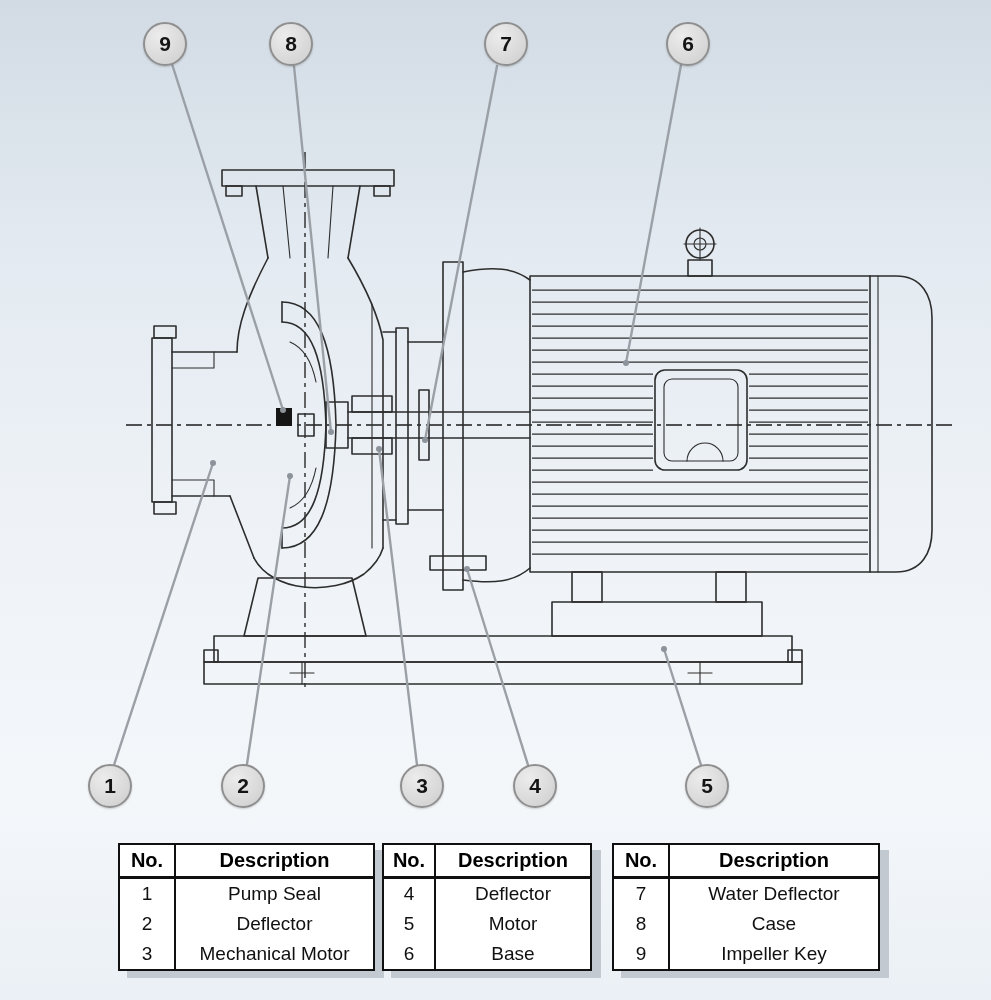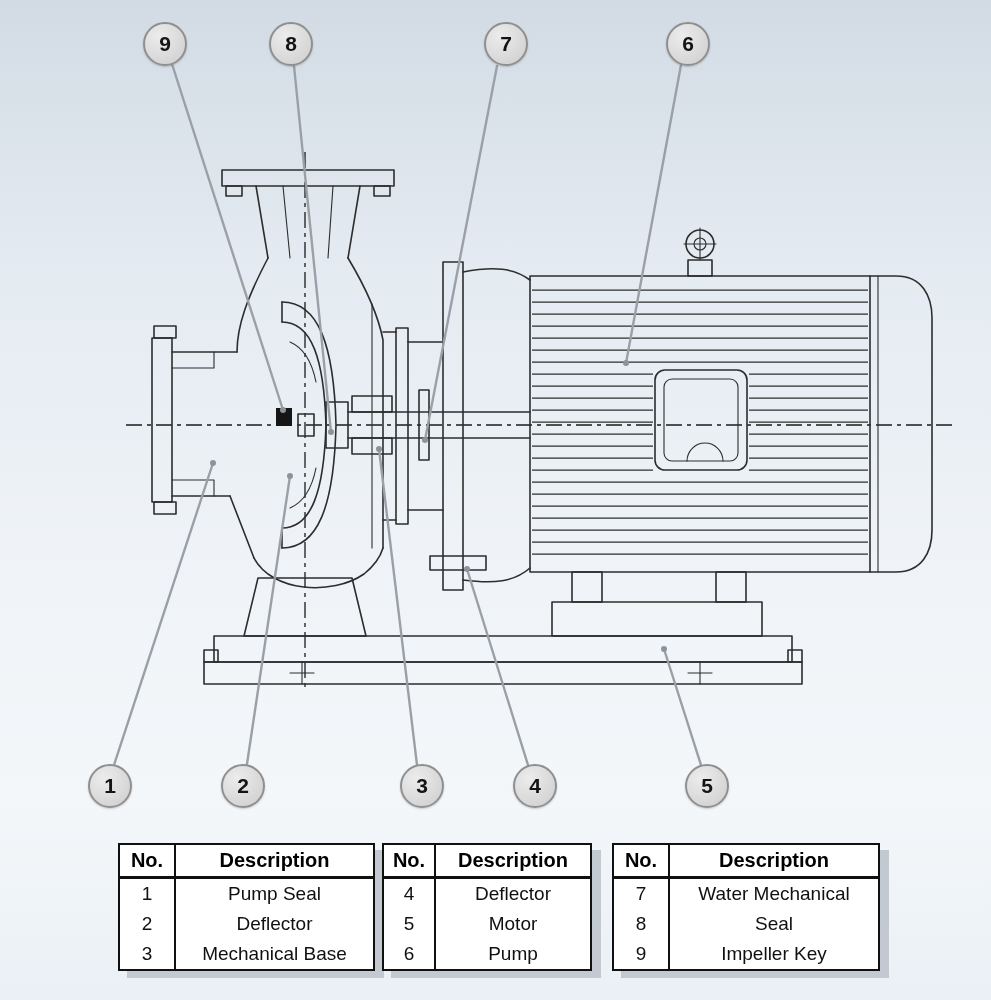--- a/index.html
+++ b/index.html
@@ -241,21 +241,21 @@
       <tr>
         <td class="no-col">1</td>
         <td>Pump Seal</td>
       </tr>
       <tr>
         <td class="no-col">2</td>
         <td>Deflector</td>
       </tr>
       <tr>
         <td class="no-col">3</td>
-        <td>Mechanical Base</td>
+        <td>Mechanical Motor</td>
       </tr>
     </tbody>
   </table>
 
   <table class="parts-table t2">
     <thead>
       <tr>
         <th class="no-col">No.</th>
         <th>Description</th>
       </tr>
@@ -264,40 +264,40 @@
       <tr>
         <td class="no-col">4</td>
         <td>Deflector</td>
       </tr>
       <tr>
         <td class="no-col">5</td>
         <td>Motor</td>
       </tr>
       <tr>
         <td class="no-col">6</td>
-        <td>Pump</td>
+        <td>Base</td>
       </tr>
     </tbody>
   </table>
 
   <table class="parts-table t3">
     <thead>
       <tr>
         <th class="no-col">No.</th>
         <th>Description</th>
       </tr>
     </thead>
     <tbody>
       <tr>
         <td class="no-col">7</td>
-        <td>Water Mechanical</td>
+        <td>Water Deflector</td>
       </tr>
       <tr>
         <td class="no-col">8</td>
-        <td>Seal</td>
+        <td>Case</td>
       </tr>
       <tr>
         <td class="no-col">9</td>
         <td>Impeller Key</td>
       </tr>
     </tbody>
   </table>
 
 </div>
 

